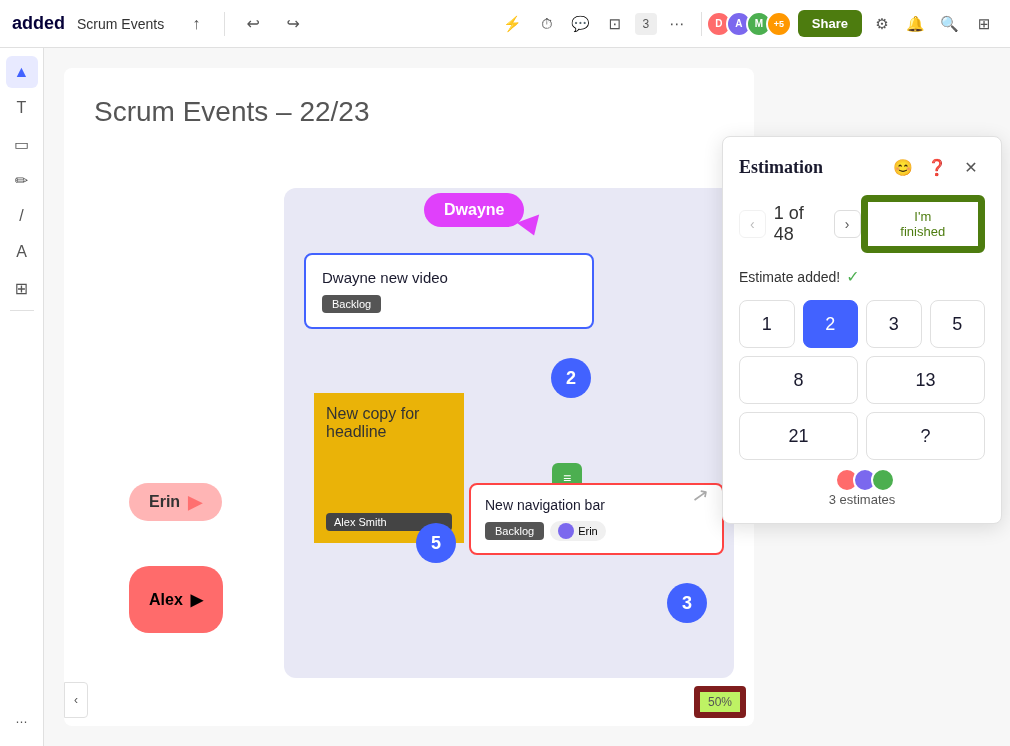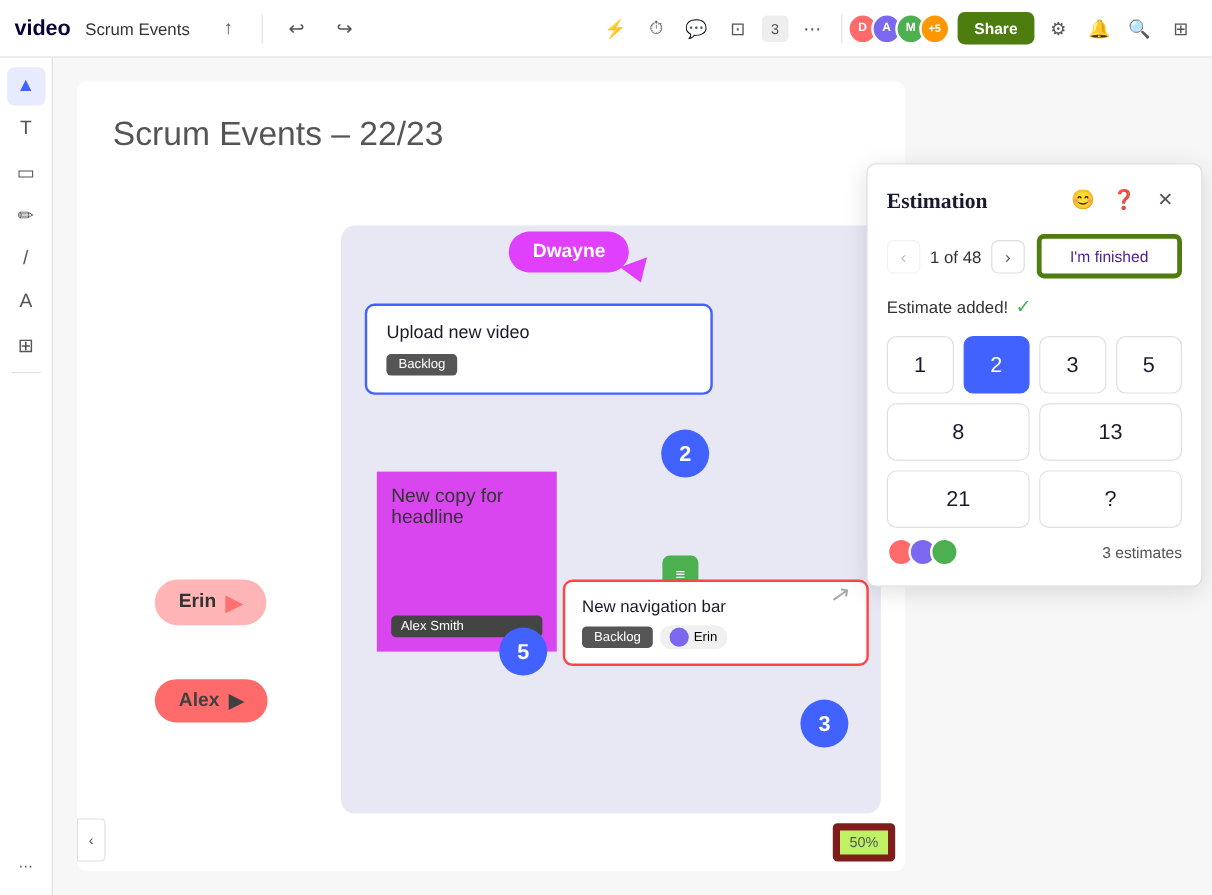--- a/index.html
+++ b/index.html
@@ -89,21 +89,21 @@
     .card-number-badge {
       position: absolute; top: 290px; left: 487px;
       width: 40px; height: 40px; border-radius: 50%;
       background: #4262ff; color: #fff; font-size: 18px; font-weight: 700;
       display: flex; align-items: center; justify-content: center;
     }
 
     
     .sticky-note {
       position: absolute; top: 325px; left: 250px; width: 150px; height: 150px;
-      background: #d946ef; padding: 12px; font-size: 16px; font-weight: 500;
+      background: #eab308; padding: 12px; font-size: 16px; font-weight: 500;
       color: #333; display: flex; flex-direction: column; justify-content: space-between;
     }
     .sticky-author {
       display: inline-block; padding: 3px 8px; border-radius: 4px;
       background: #444; color: #fff; font-size: 11px;
     }
     .sticky-number-badge {
       position: absolute; top: 455px; left: 352px;
       width: 40px; height: 40px; border-radius: 50%;
       background: #4262ff; color: #fff; font-size: 18px; font-weight: 700;
@@ -144,22 +144,22 @@
     .erin-tag {
       position: absolute; top: 415px; left: 65px;
       background: #ffb5b5; color: #333; border-radius: 20px;
       padding: 8px 20px; font-size: 16px; font-weight: 600; display: flex; align-items: center; gap: 8px;
     }
     .erin-arrow { color: #ff7070; font-size: 18px; }
 
     
     .alex-tag {
       position: absolute; top: 498px; left: 65px;
-      background: #ff6b6b; color: #404040; border-radius: 20px;
-      padding: 8px 20px; font-size: 16px; font-weight: 600; display: flex; align-items: center; gap: 8px;
+      background: #ff6b6b; color: #000000; border-radius: 20px;
+      padding: 24px 20px; font-size: 16px; font-weight: 600; display: flex; align-items: center; gap: 8px;
     }
 
     
     .zoom-indicator {
       position: absolute; bottom: 8px; right: 8px;
       background: #bef264; border: 6px solid #7f1d1d; border-radius: 4px;
       padding: 3px 8px; font-size: 12px; color: #555;
     }
 
     
@@ -183,54 +183,54 @@
     .panel-title { font-size: 18px; font-weight: 700; color: #1a1a2e; font-family: Liberation Serif, serif; }
     .panel-icons { display: flex; gap: 6px; align-items: center; }
     .panel-icon-btn { width: 28px; height: 28px; border: none; background: none; cursor: pointer; border-radius: 6px; font-size: 16px; color: #555; }
 
     .nav-row {
       display: flex; align-items: center; justify-content: space-between; margin-bottom: 14px;
     }
     .nav-btns { display: flex; align-items: center; gap: 8px; }
     .nav-arrow { width: 28px; height: 28px; border: 1px solid #ddd; border-radius: 6px; background: none; cursor: pointer; font-size: 14px; color: #555; }
     .nav-arrow.disabled { opacity: 0.4; cursor: default; }
-    .nav-page { font-size: 14px; color: #333; }
+    .nav-page { font-size: 18px; color: #333; }
     .finished-btn {
-      padding: 7px 24px; border: 4px solid #4d7c0f; border-radius: 6px;
-      background: #fff; font-size: 13px; cursor: pointer; color: #4c1d95;
+      padding: 7px 24px; border: 7px solid #4d7c0f; border-radius: 6px;
+      background: #fff; font-size: 13px; cursor: pointer; color: #4d7c0f;
     }
 
     .estimate-added {
       display: flex; align-items: center; gap: 6px;
       font-size: 14px; color: #333; margin-bottom: 14px;
     }
     .check-icon { color: #4caf50; font-size: 16px; }
 
     .estimate-grid {
       display: grid; grid-template-columns: 1fr 1fr 1fr 1fr; gap: 8px; margin-bottom: 8px;
     }
     .estimate-btn {
       height: 48px; border: 1px solid #e0e0e0; border-radius: 8px;
       background: #fff; font-size: 18px; font-weight: 500; cursor: pointer; color: #1a1a2e;
     }
     .estimate-btn.selected { background: #4262ff; color: #fff; border-color: #4262ff; }
     .estimate-grid-2 { display: grid; grid-template-columns: 1fr 1fr; gap: 8px; margin-bottom: 8px; }
 
     .panel-footer {
-      display: flex; align-items: center; justify-content: space-between; margin-top: 8px;
+      display: flex; align-items: center; justify-content: space-between; margin-top: 8px; flex-direction: column;
     }
     .voter-avatars { display: flex; }
     .voter-avatar { width: 24px; height: 24px; border-radius: 50%; margin-right: -6px; border: 2px solid #fff; }
     .estimate-count { font-size: 13px; color: #555; }
   </style>
 </head>
 <body>
 
 <div id="toolbar">
-  <span class="miro-logo">video</span>
+  <span class="miro-logo">added</span>
   <span class="board-name">Scrum Events</span>
   <button class="toolbar-icon-btn">↑</button>
   <div class="toolbar-separator"></div>
   <button class="toolbar-icon-btn">↩</button>
   <button class="toolbar-icon-btn">↪</button>
 
   <div class="toolbar-right">
     <button class="toolbar-icon-sm">⚡</button>
     <button class="toolbar-icon-sm">⏱</button>
     <button class="toolbar-icon-sm">💬</button>
@@ -276,21 +276,21 @@
       <span>Scrum Events</span>
       <span>– 22/23</span>
     </div>
 
     <div class="purple-zone"></div>
 
     <div class="dwayne-tag">Dwayne</div>
     <div class="dwayne-arrow"></div>
 
     <div class="card-upload">
-      <div class="card-title">Upload new video</div>
+      <div class="card-title">Dwayne new video</div>
       <span class="tag-badge">Backlog</span>
     </div>
     <div class="card-number-badge">2</div>
 
     <div class="sticky-note">
       <div>New copy for headline</div>
       <span class="sticky-author">Alex Smith</span>
     </div>
     <div class="sticky-number-badge">5</div>
 

